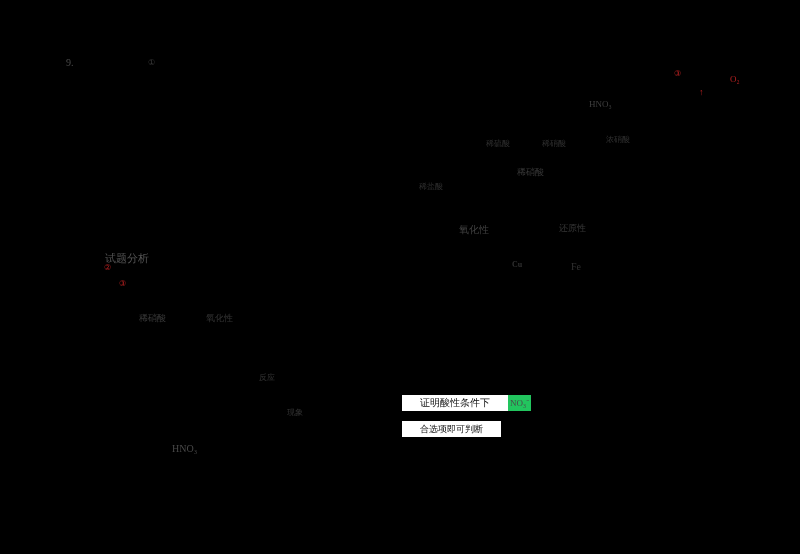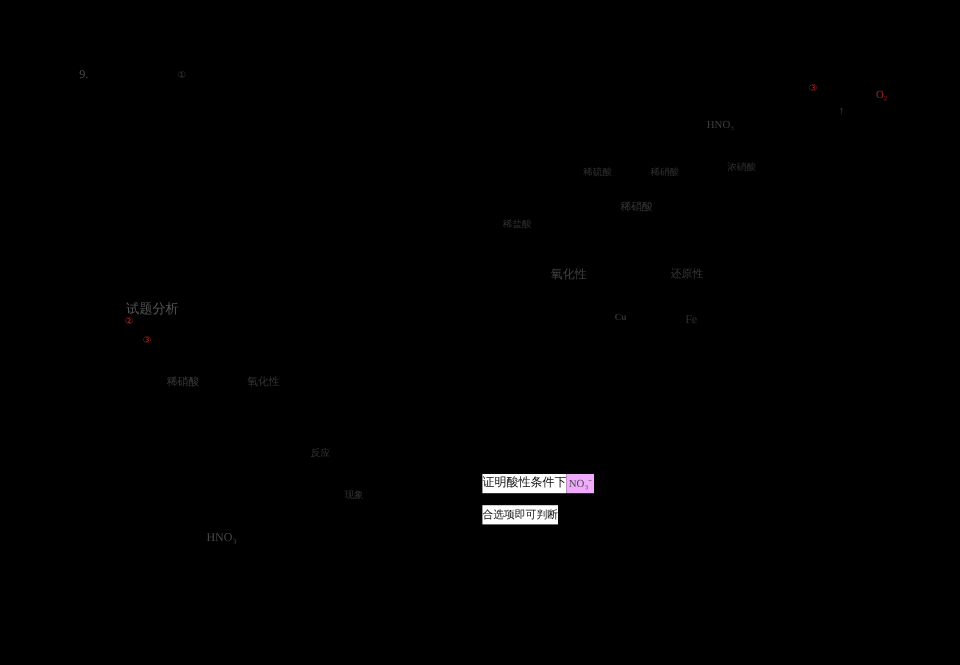--- a/index.html
+++ b/index.html
@@ -27,29 +27,29 @@
     align-items: stretch;
     font-family: "Liberation Serif", serif;
   }
   #hl1 { left: 402px; top: 395px; }
   #hl2 { left: 402px; top: 421px; }
   .hl-white {
     background: #ffffff;
     color: #111111;
     font-size: 9px;
     line-height: 14px;
-    padding: 1px 0;
+    padding: 1px 18px;
     white-space: nowrap;
     text-align: center;
   }
   .hl-prefix {
     font-size: 10px;
   }
   .hl-dark {
-    background: #f0abfc;
+    background: #22c55e;
     color: #4a4a4a;
     font-size: 9px;
     line-height: 14px;
     padding: 1px 2px;
     white-space: nowrap;
   }
 </style>
 </head>
 <body>
 

